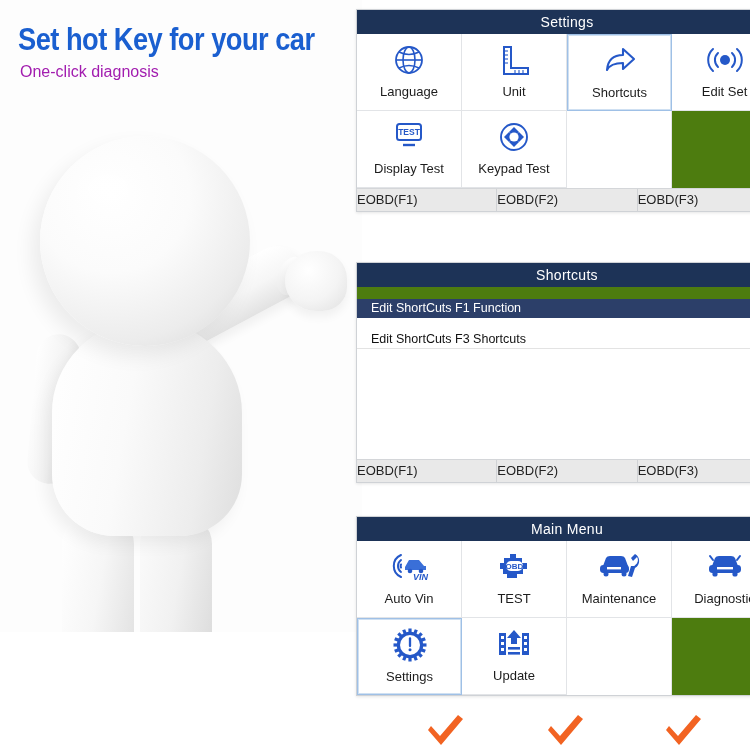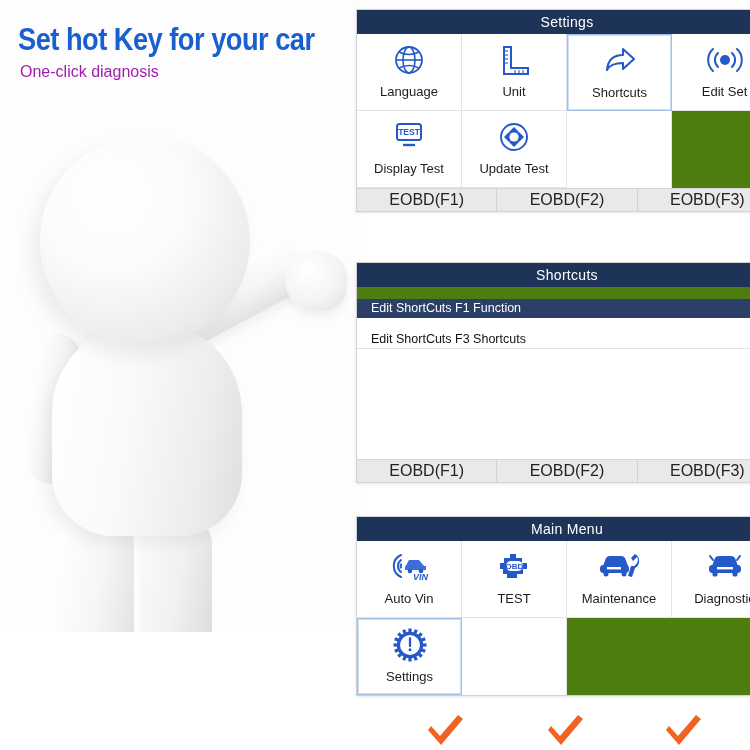--- a/index.html
+++ b/index.html
@@ -134,21 +134,21 @@
   .cell.selected{
     border:1px solid #9fc0e6;
     box-shadow:inset 0 0 0 1px #cfe0f2;
   }
   .cell .ico{height:40px;display:flex;align-items:flex-start;justify-content:center;}
   .cell .lbl{font-size:13px;color:#1c1c1c;line-height:1;margin-top:2px;white-space:nowrap;}
   .fkeys{
     display:flex;height:22px;background:#e9e9e9;border-top:1px solid #d4d6d9;
   }
   .fkey{
-    flex:1;text-align:center;font-size:16px;color:#232323;line-height:22px;
+    flex:1;text-align:left;font-size:13px;color:#232323;line-height:22px;
     border-right:1px solid #d0d2d5;
   }
   .fkey:last-child{border-right:none;}
 
   
   .list{background:#fff;}
   .list-row{
     height:18px;line-height:18px;
     font-size:12.5px;
     padding-left:14px;
@@ -260,21 +260,21 @@
         <div class="ico">
           <svg class="i" width="34" height="34" viewBox="0 0 34 34">
             <circle cx="17" cy="17" r="13" fill="none" stroke="#2558c8" stroke-width="1.9"></circle>
             <path d="M17 7 L22 12 L17 17 L12 12 Z" fill="#2558c8"></path>
             <path d="M17 27 L22 22 L17 17 L12 22 Z" fill="#2558c8"></path>
             <path d="M7 17 L12 12 L17 17 L12 22 Z" fill="#2558c8"></path>
             <path d="M27 17 L22 12 L17 17 L22 22 Z" fill="#2558c8"></path>
             <circle cx="17" cy="17" r="4.6" fill="#ffffff"></circle>
           </svg>
         </div>
-        <div class="lbl">Update Test</div>
+        <div class="lbl">Keypad Test</div>
       </div>
 
 
       <div class="cell empty"></div>
     </div>
 
     <div class="fkeys">
       <div class="fkey">EOBD(F1)</div>
       <div class="fkey">EOBD(F2)</div>
       <div class="fkey">EOBD(F3)</div>
@@ -382,20 +382,38 @@
             </g>
             <circle cx="17" cy="17" r="10" fill="#ffffff"></circle>
             <line x1="17" y1="10.5" x2="17" y2="18" stroke="#2558c8" stroke-width="2.3" stroke-linecap="round"></line>
             <circle cx="17" cy="21.8" r="1.5" fill="#2558c8"></circle>
           </svg>
         </div>
         <div class="lbl">Settings</div>
       </div>
 
 
+      <div class="cell">
+        <div class="ico">
+          <svg class="i" width="38" height="32" viewBox="0 0 38 32">
+            <rect x="4" y="6" width="7" height="22" fill="#2558c8"></rect>
+            <rect x="27" y="6" width="7" height="22" fill="#2558c8"></rect>
+            <rect x="6" y="9" width="3" height="3" fill="#ffffff"></rect>
+            <rect x="6" y="15" width="3" height="3" fill="#ffffff"></rect>
+            <rect x="6" y="21" width="3" height="3" fill="#ffffff"></rect>
+            <rect x="29" y="9" width="3" height="3" fill="#ffffff"></rect>
+            <rect x="29" y="15" width="3" height="3" fill="#ffffff"></rect>
+            <rect x="29" y="21" width="3" height="3" fill="#ffffff"></rect>
+            <path d="M19 3 L26 11 L22 11 L22 17 L16 17 L16 11 L12 11 Z" fill="#2558c8"></path>
+            <rect x="13" y="20" width="12" height="2.6" fill="#2558c8"></rect>
+            <rect x="13" y="25" width="12" height="2.6" fill="#2558c8"></rect>
+          </svg>
+        </div>
+        <div class="lbl">Update</div>
+      </div>
 
       <div class="cell empty"></div>
     </div>
 
   </div>
 
   <div class="check" style="left:425px;top:714px;">
     <svg viewBox="0 0 40 34">
       <path d="M3 16 L6 12 L15 22 L33 1 L38 5 L16 31 Z" fill="#f26322"></path>
     </svg>

